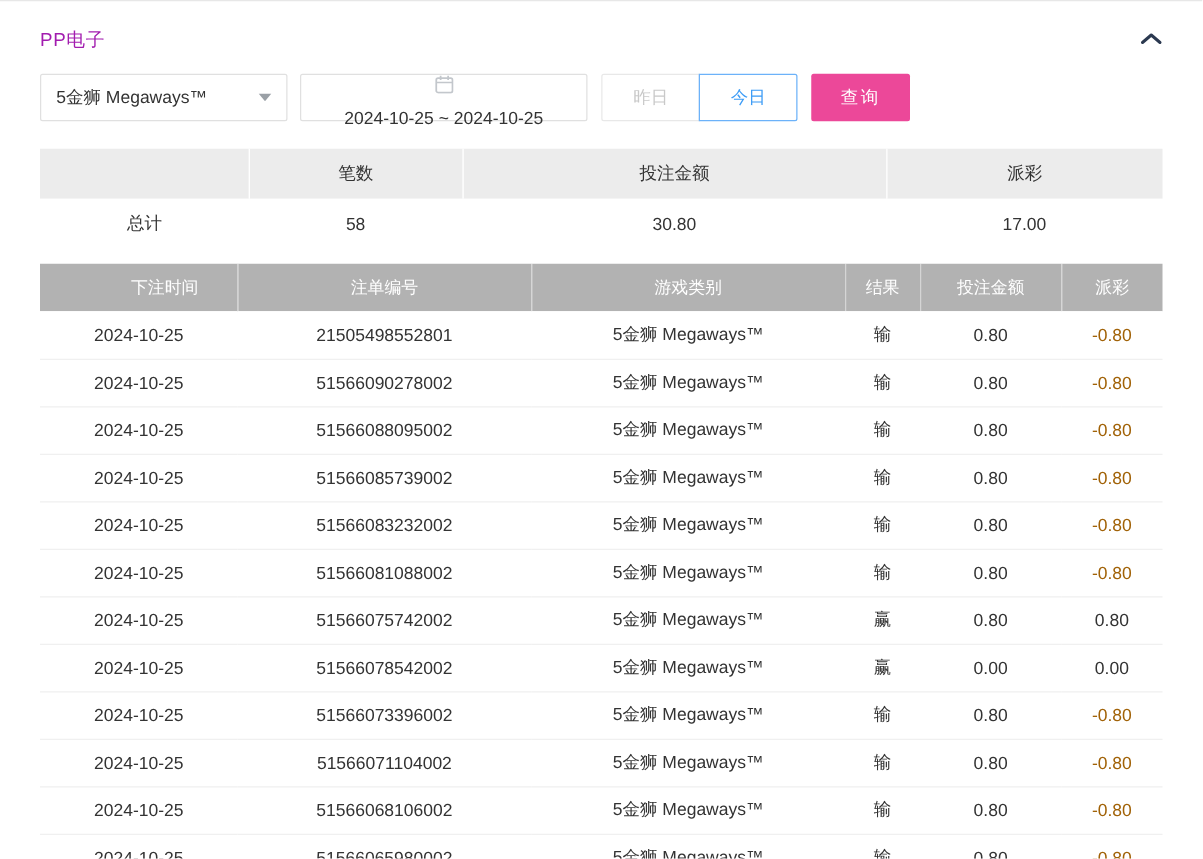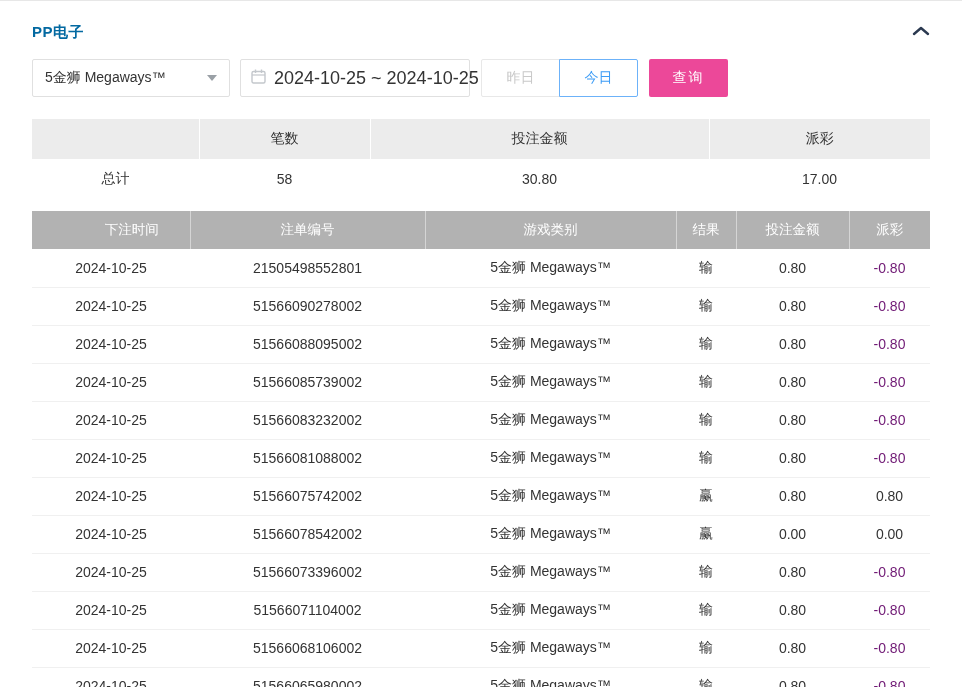--- a/index.html
+++ b/index.html
@@ -12,42 +12,43 @@
   .panel {
     width: 962px; height: 687px;
     border-top: 1px solid #e7e7e7;
     padding: 0 32px;
     overflow: hidden;
   }
   .panel-header {
     display: flex; justify-content: space-between; align-items: center;
     padding-top: 22px;
   }
-  .panel-title { font-size: 15px; font-weight: bold; color: #0369a1; letter-spacing: .5px; }
+  .panel-title { font-size: 15px; font-weight: normal; color: #a21caf; letter-spacing: .5px; }
   .collapse-btn { background: none; border: none; cursor: pointer; display: flex; align-items: center; }
 
   .filters { display: flex; align-items: center; margin-top: 17px; }
   .select-box {
     width: 198px; height: 38px;
     border: 1px solid #e0e0e0; border-radius: 2px;
     display: flex; align-items: center; justify-content: space-between;
     padding: 0 12px; font-size: 14px; color: #333; background: #fff; cursor: pointer;
   }
   .caret-down {
     width: 0; height: 0;
     border-left: 5px solid transparent; border-right: 5px solid transparent;
     border-top: 6px solid #9aa0a6;
   }
   .date-input {
     width: 230px; height: 38px;
     border: 1px solid #e0e0e0; border-radius: 2px;
     display: flex; align-items: center; gap: 8px;
     padding: 0 10px; margin-left: 10px;
-    font-size: 18px; color: #333; background: #fff; cursor: text;
+    font-size: 14px; color: #333; background: #fff; cursor: text;
     white-space: nowrap;
+    flex-direction: column;
   }
   .btn-group { display: flex; margin-left: 11px; }
   .quick-btn {
     width: 79px; height: 38px;
     background: #fff; border: 1px solid #e8e8e8;
     font-size: 14px; color: #c9c9c9; cursor: pointer;
     margin-left: -1px; font-family: inherit;
   }
   .quick-btn:first-child { margin-left: 0; border-radius: 2px 0 0 2px; }
   .quick-btn:last-child { border-radius: 0 2px 2px 0; }
@@ -72,21 +73,21 @@
     background: #b2b2b2; color: #fff; height: 38px;
     font-weight: normal; font-size: 13.5px; text-align: center;
     border-left: 1px solid rgba(255,255,255,.45);
   }
   .bet-table thead th:first-child { border-left: none; padding-left: 42px; }
   .bet-table tbody td {
     height: 38px; text-align: center; color: #333;
     background: #fff; border-bottom: 1px solid #f0f0f0;
     overflow: hidden; white-space: nowrap;
   }
-  .bet-table td.neg { color: #701a75; }
+  .bet-table td.neg { color: #a16207; }
 </style>
 </head>
 <body>
 
 <div class="panel">
 
   <div class="panel-header">
     <div class="panel-title">PP电子</div>
     <button class="collapse-btn">
       <span>

